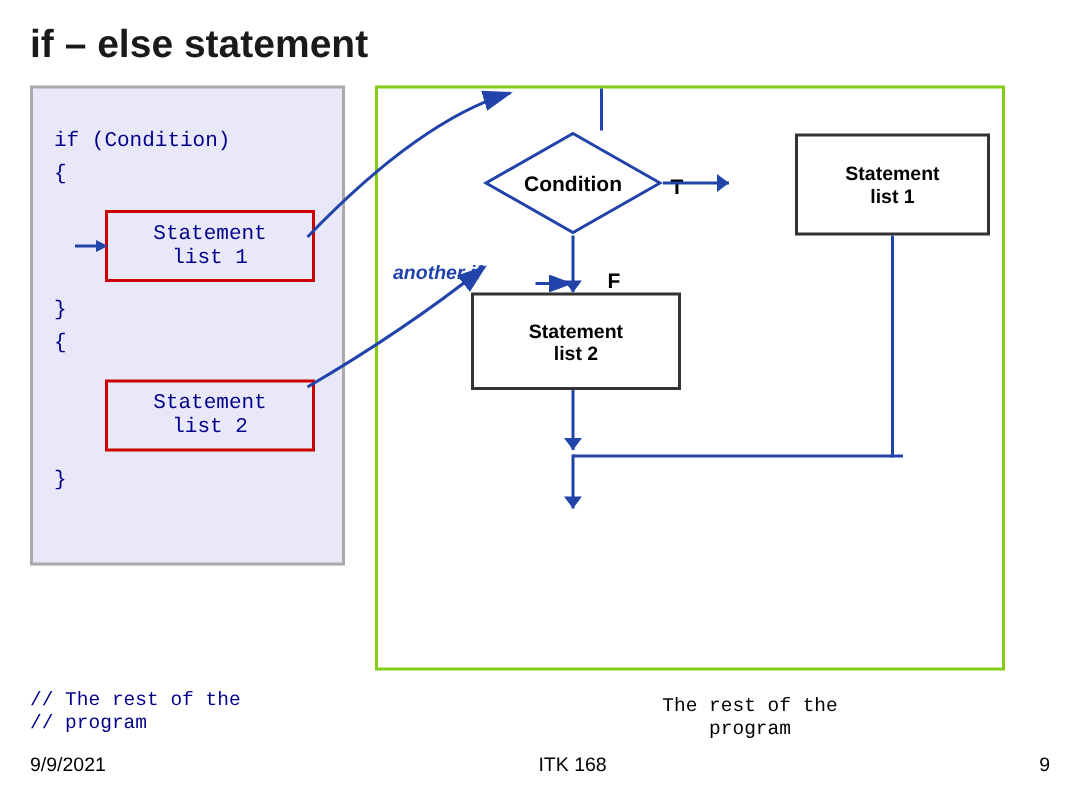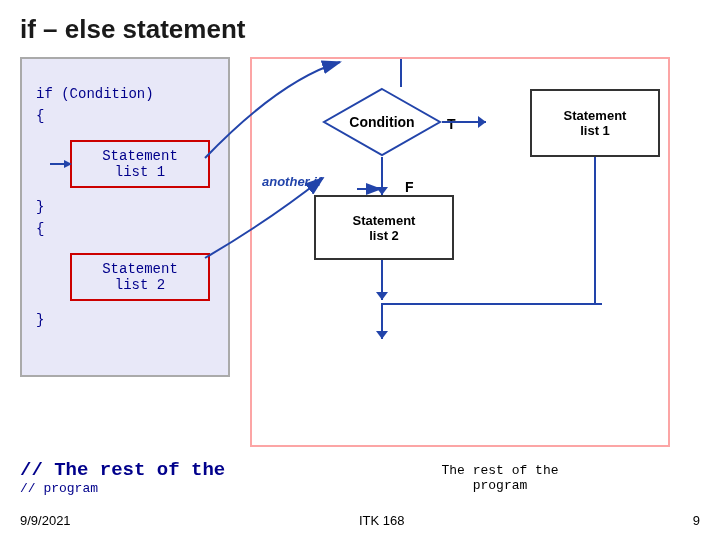--- a/index.html
+++ b/index.html
@@ -58,21 +58,21 @@
       display: inline-block;
       width: 140px;
       text-align: center;
     }
 
     
     .flowchart {
       position: relative;
       width: 420px;
       height: 390px;
-      border: 2px solid #fca5a5;
+      border: 2px solid #84cc16;
       background: #fff;
       margin-top: 0;
     }
 
     
     .fc-top-line {
       position: absolute;
       left: 148px;
       top: 0;
       width: 2px;
@@ -301,21 +301,21 @@
       font-family: 'Courier New', monospace;
       font-size: 13px;
       color: #000;
       margin-left: 80px;
       margin-top: 4px;
       text-align: center;
     }
 
     .footer {
       position: absolute;
-      bottom: 12px;
+      bottom: 23px;
       left: 20px;
       right: 20px;
       display: flex;
       justify-content: space-between;
       font-size: 13px;
       color: #000;
     }
 
     
     .overlay-svg {
@@ -411,21 +411,21 @@
         <marker id="arr" markerWidth="8" markerHeight="8" refX="6" refY="3" orient="auto">
           <path d="M0,0 L0,6 L8,3 z" fill="#2244aa"></path>
         </marker>
       </defs>
     </svg>
   </div>
 </div>
 
 <div class="bottom-section">
   <div class="bottom-code">
-    <div style="font-family:'Courier New',monospace;font-size:19px;color:#00008b;font-weight:bold;">// The rest of the</div>
+    <div style="font-family:'Courier New',monospace;font-size:13px;color:#00008b;">// The rest of the</div>
     <div style="font-family:'Courier New',monospace;font-size:13px;color:#00008b;">// program</div>
   </div>
   <div class="bottom-right">
     <div class="bottom-program-text">
       <div style="font-family:'Courier New',monospace;font-size:13px;">The rest of the</div>
       <div style="font-family:'Courier New',monospace;font-size:13px;">program</div>
     </div>
   </div>
 </div>
 

